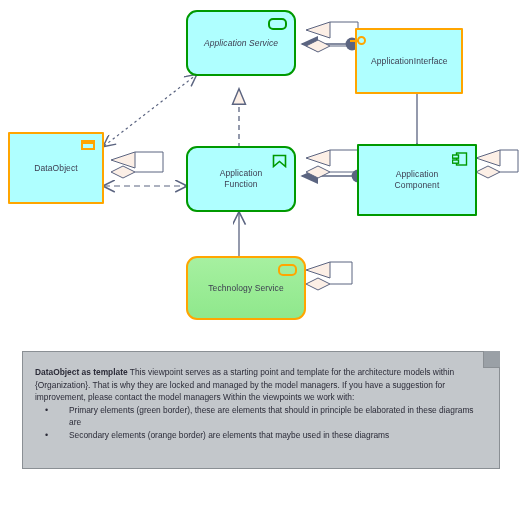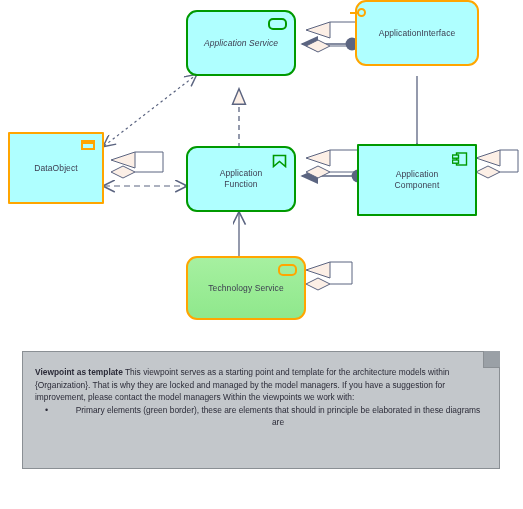--- a/index.html
+++ b/index.html
@@ -58,21 +58,21 @@
     box-sizing:border-box;
   }
   .note-body{
     font-size:8.4px;
     line-height:12.6px;
     color:#2b2b38;
     padding:14px 12px 8px 12px;
   }
   .note-body b{font-weight:bold;}
   .note-list{list-style:none;margin:0;padding:0;}
-  .note-list li{position:relative;padding-left:34px;text-align:center;}
+  .note-list li{position:relative;padding-left:34px;}
   .note-list li::before{
     content:"\2022";position:absolute;left:10px;top:0;font-size:9px;
   }
 </style>
 </head>
 <body>
 
 <div id="canvas">
 
   <svg class="layer" viewBox="0 0 523 509">
@@ -154,21 +154,21 @@
       <path d="M330,262 L352,262 L352,284 L330,284" fill="none" stroke="#5B6480" stroke-width="1"></path>
       <path d="M306,284 L318,278 L330,284 L318,290 Z" fill="#FCEFE6" stroke="#5B6480" stroke-width="1"></path>
     </g>
   </svg>
 
   <div class="node svc border-green fill-cyan" style="left:186px;top:10px;width:110px;height:66px;font-style:italic;">
     <div class="icon ic-oval"></div>
     <div class="label">Application Service</div>
   </div>
 
-  <div class="node sq border-orange fill-cyan" style="left:355px;top:0;width:124px;height:66px;border-radius:11px;">
+  <div class="node sq border-orange fill-cyan" style="left:355px;top:28px;width:108px;height:66px;">
     <div class="icon ic-iface">
       <span class="stick"></span>
         <span class="ball"></span>
     </div>
     <div class="label">ApplicationInterface</div>
   </div>
 
   <div class="node sq border-orange fill-cyan" style="left:8px;top:132px;width:96px;height:72px;">
     <div class="icon ic-doc">
       <div class="bar"></div>
@@ -194,21 +194,22 @@
 
   <div class="node svc border-orange fill-green" style="left:186px;top:256px;width:120px;height:64px;">
     <div class="icon ic-oval or"></div>
     <div class="label">Technology Service</div>
   </div>
 
   <div class="note" style="left:22px;top:351px;width:478px;height:118px;">
     <div class="fold"></div>
     <div class="note-body">
       <p style="margin:0 0 0 0;">
-        <b>Viewpoint as template</b><span> This viewpoint serves as a starting point and template for the architecture models within {Organization}. That is why they are locked and managed by the model managers. If you have a suggestion for improvement, please contact the model managers Within the viewpoints we work with:</span>
+        <b>DataObject as template</b><span> This viewpoint serves as a starting point and template for the architecture models within {Organization}. That is why they are locked and managed by the model managers. If you have a suggestion for improvement, please contact the model managers Within the viewpoints we work with:</span>
       </p>
       <ul class="note-list">
         <li>Primary elements (green border), these are elements that should in principle be elaborated in these diagrams  are</li>
+        <li>Secondary elements (orange border) are elements that maybe used in these diagrams</li>
       </ul>
     </div>
   </div>
 
 </div>
 
 </body></html>

